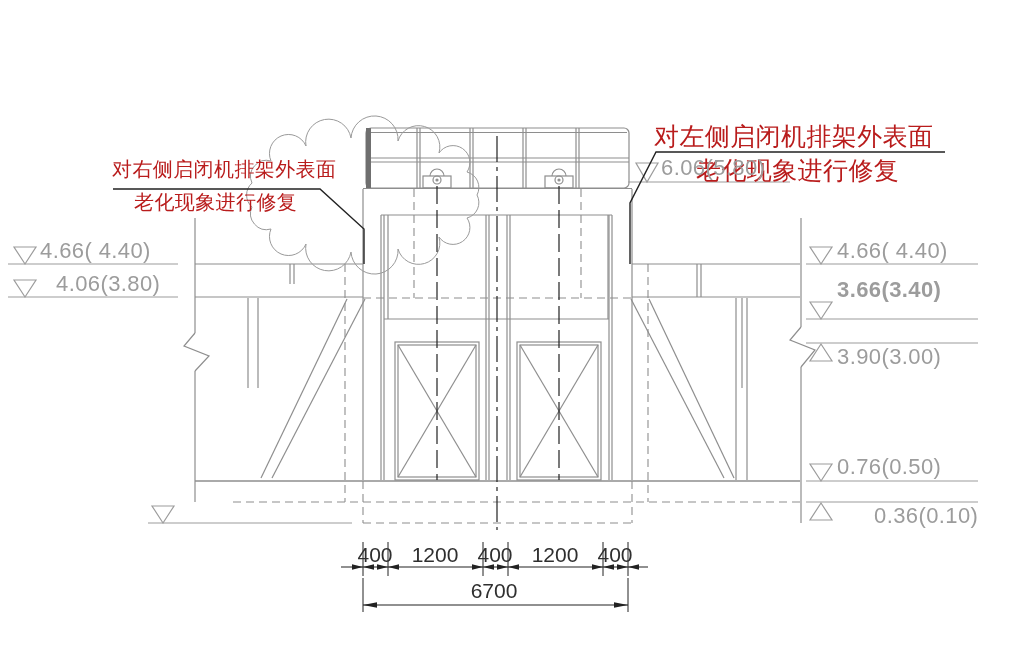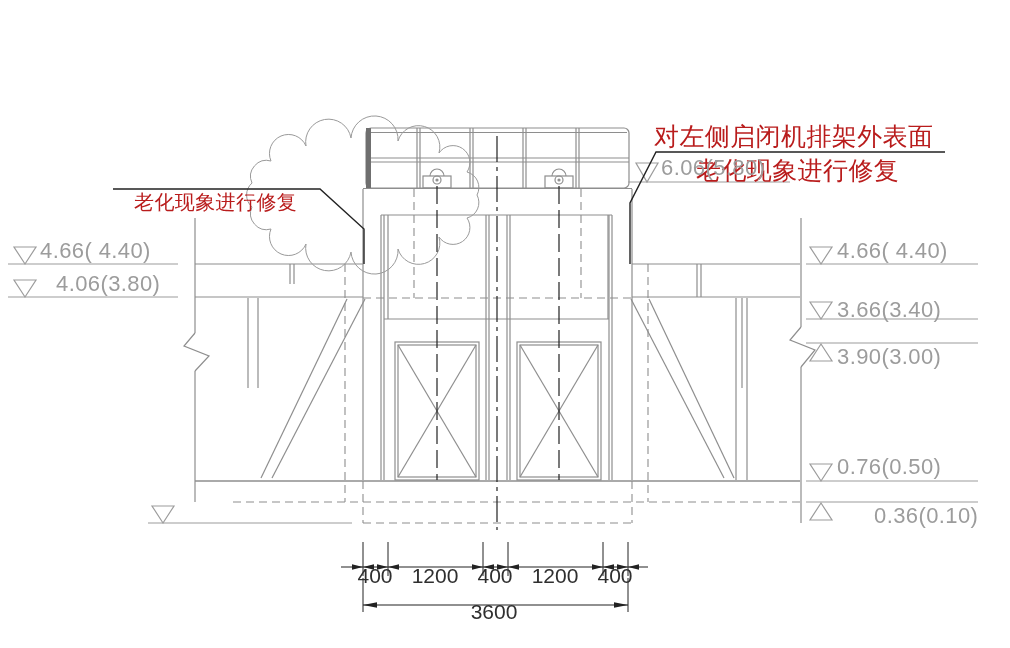--- a/index.html
+++ b/index.html
@@ -6,21 +6,21 @@
   .canvas{
     position:relative;width:1010px;height:648px;background:#ffffff;overflow:hidden;
     font-family:"Liberation Sans","DejaVu Sans",sans-serif;
   }
   .canvas svg{position:absolute;left:0;top:0;}
   .txt{position:absolute;white-space:pre;line-height:1;}
   .cjk{color:#b91c1c;}
   .ann-l{font-size:20px;letter-spacing:0.4px;}
   .ann-r{font-size:25px;letter-spacing:0.4px;}
   .elev{color:#9c9c9c;font-size:22px;letter-spacing:0.4px;}
-  .dim{color:#2f2f2f;font-size:21px;transform:translateX(-50%);margin-top:21px;}
+  .dim{color:#2f2f2f;font-size:21px;transform:translateX(-50%);}
 </style>
 </head>
 <body>
 
 <div class="canvas">
 
 <svg width="1010" height="648" viewBox="0 0 1010 648">
 
   <g stroke="#8e8e8e" stroke-width="1.2" fill="none">
 
@@ -221,33 +221,34 @@
       <line x1="363" y1="578" x2="363" y2="612"></line>
       <line x1="628" y1="578" x2="628" y2="612"></line>
       <g fill="#222222" stroke="none">
         <path d="M377,602.3 L377,607.7 L363,605 Z"></path>
         <path d="M614,602.3 L614,607.7 L628,605 Z"></path>
       </g>
     </g>
   </g>
 </svg>
 
+  <div class="txt cjk ann-l" style="left:112px;top:159px;">对右侧启闭机排架外表面</div>
   <div class="txt cjk ann-l" style="left:134px;top:192px;">老化现象进行修复</div>
   <div class="txt cjk ann-r" style="left:654px;top:124px;">对左侧启闭机排架外表面</div>
   <div class="txt cjk ann-r" style="left:696px;top:158px;">老化现象进行修复</div>
 
   <div class="txt elev" style="left:40px;top:240px;">4.66( 4.40)</div>
   <div class="txt elev" style="left:40px;top:273px;margin-left:16px;">4.06(3.80)</div>
   <div class="txt elev" style="left:661px;top:157px;">6.06(5.80)</div>
   <div class="txt elev" style="left:837px;top:240px;">4.66( 4.40)</div>
-  <div class="txt elev" style="left:837px;top:299px;">3.66(3.40)</div>
+  <div class="txt elev" style="left:837px;top:279px;font-weight:bold;">3.66(3.40)</div>
   <div class="txt elev" style="left:837px;top:346px;">3.90(3.00)</div>
   <div class="txt elev" style="left:837px;top:456px;">0.76(0.50)</div>
   <div class="txt elev" style="left:874px;top:505px;">0.36(0.10)</div>
 
   <div class="txt dim" style="left:375px;top:544px;">400</div>
   <div class="txt dim" style="left:435px;top:544px;">1200</div>
   <div class="txt dim" style="left:495px;top:544px;">400</div>
   <div class="txt dim" style="left:555px;top:544px;">1200</div>
   <div class="txt dim" style="left:615px;top:544px;">400</div>
-  <div class="txt dim" style="left:494px;top:580px;">3600</div>
+  <div class="txt dim" style="left:494px;top:580px;">6700</div>
 
 </div>
 
 </body></html>

